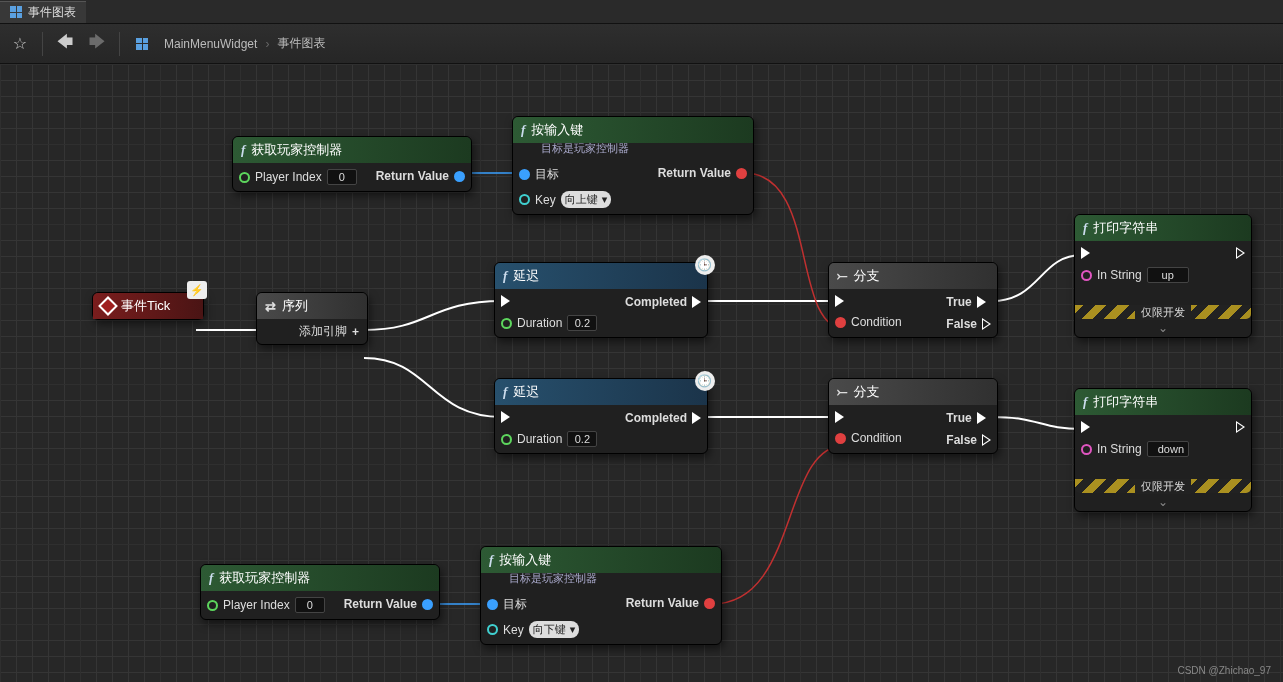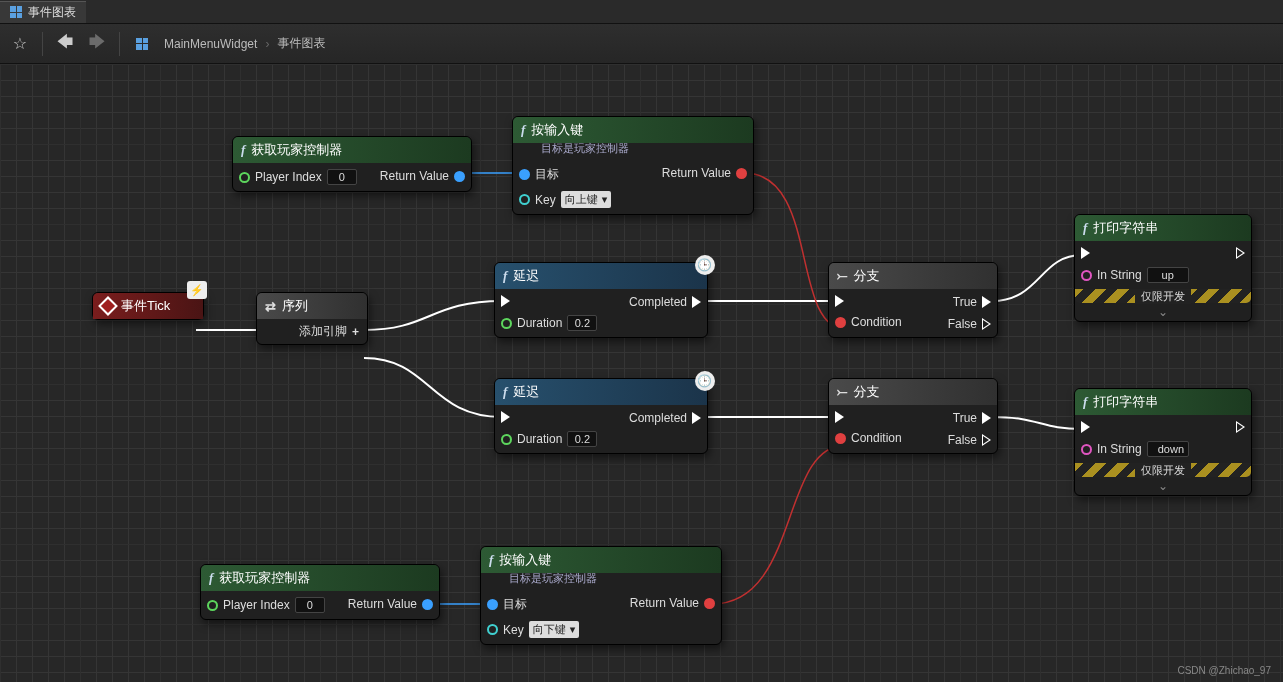--- a/index.html
+++ b/index.html
@@ -21,37 +21,37 @@
 .watermark { position: absolute; right: 12px; bottom: 6px; color: #888; font-size: 10px; }
 .node { position: absolute; background: #202020; border: 1px solid #000; border-radius: 6px; box-shadow: 2px 4px 8px rgba(0,0,0,.5); }
 .node-head { padding: 4px 8px; border-radius: 5px 5px 0 0; display: flex; align-items: center; gap: 6px; font-size: 13px; color: #fff; }
 .head-red { background: linear-gradient(90deg,#7a1d1d,#4a1414); }
 .head-grey { background: linear-gradient(90deg,#4a4a4a,#303030); }
 .head-green { background: linear-gradient(90deg,#2d5a34,#1c3a20); }
 .head-blue { background: linear-gradient(90deg,#27506d,#1b344a); }
 .node-sub { font-size: 11px; color: #aac; padding: 0 8px 4px 28px; margin-top: -2px; }
 .node-body { padding: 6px; display: flex; justify-content: space-between; gap: 10px; }
 .col { display: flex; flex-direction: column; gap: 8px; }
-.col.right { align-items: flex-end; text-align: right; }
+.col.right { text-align: right; font-weight: bold; }
 .row { display: flex; align-items: center; gap: 5px; font-size: 12px; color: #ddd; white-space: nowrap; }
 .pin-exec { width: 0; height: 0; border-top: 6px solid transparent; border-bottom: 6px solid transparent; border-left: 9px solid #fff; }
 .pin-exec.hollow { border-left-color: transparent; position: relative; }
 .pin-exec.hollow::before { content: ""; position: absolute; left: -9px; top: -6px; width: 0; height: 0; border-top: 6px solid transparent; border-bottom: 6px solid transparent; border-left: 9px solid #fff; }
 .pin-exec.hollow::after { content: ""; position: absolute; left: -8px; top: -4px; width: 0; height: 0; border-top: 4px solid transparent; border-bottom: 4px solid transparent; border-left: 6px solid #202020; }
 .pin { width: 11px; height: 11px; border-radius: 50%; border: 2px solid; background: #202020; }
 .pin.filled { background: currentColor; }
 .c-blue { color: #3aa0ff; border-color: #3aa0ff; }
 .c-green { color: #5dd65d; border-color: #5dd65d; }
 .c-red { color: #e04040; border-color: #e04040; }
 .c-cyan { color: #40d0d0; border-color: #40d0d0; }
 .c-pink { color: #e055c0; border-color: #e055c0; }
 .inp { background: #111; border: 1px solid #444; color: #ddd; font-size: 11px; padding: 1px 4px; border-radius: 2px; width: 30px; text-align: center; }
-.sel { background: #ddd; color: #222; font-size: 11px; padding: 1px 4px; border-radius: 2px; cursor: pointer; display: flex; align-items: center; gap: 4px; }
+.sel { background: #ddd; color: #222; font-size: 11px; padding: 1px 4px; border-radius: 8px; cursor: pointer; display: flex; align-items: center; gap: 4px; }
 .clock { width: 20px; height: 20px; border-radius: 50%; background: #eee; color: #333; display: flex; align-items: center; justify-content: center; font-size: 12px; position: absolute; right: -8px; top: -8px; }
-.dev-banner { background: repeating-linear-gradient(-45deg,#aa9020,#aa9020 8px,#222 8px,#222 16px); height: 14px; border-radius: 0 0 5px 5px; display: flex; align-items: flex-start; justify-content: center; }
+.dev-banner { background: repeating-linear-gradient(-45deg,#aa9020,#aa9020 8px,#222 8px,#222 16px); height: 14px; border-radius: 0 0 5px 5px; display: flex; align-items: flex-start; justify-content: center; margin-top: 16px; }
 .dev-banner span { background: #222; padding: 0 6px; font-size: 11px; color: #ddd; }
 .expand { text-align: center; color: #888; font-size: 12px; cursor: pointer; padding: 2px; }
 svg.wires { position: absolute; inset: 0; width: 100%; height: 100%; pointer-events: none; }
 .fn-icon { font-family: Georgia, serif; font-style: italic; font-weight: bold; color: #cde; }
 .seq-icon { color: #ddd; font-weight: bold; }
 .seq-icon::before { content: "⇄"; }
 .branch-icon::before { content: "⤚"; color: #ddd; font-weight: bold; }
 .event-icon { display: inline-block; width: 14px; height: 14px; transform: rotate(45deg); border: 2px solid #fff; background: #a02020; }
 .bolt { position: absolute; right: -4px; top: -12px; width: 20px; height: 18px; background: #eee; border-radius: 3px; display: flex; align-items: center; justify-content: center; color: #333; font-size: 11px; }
 </style>

